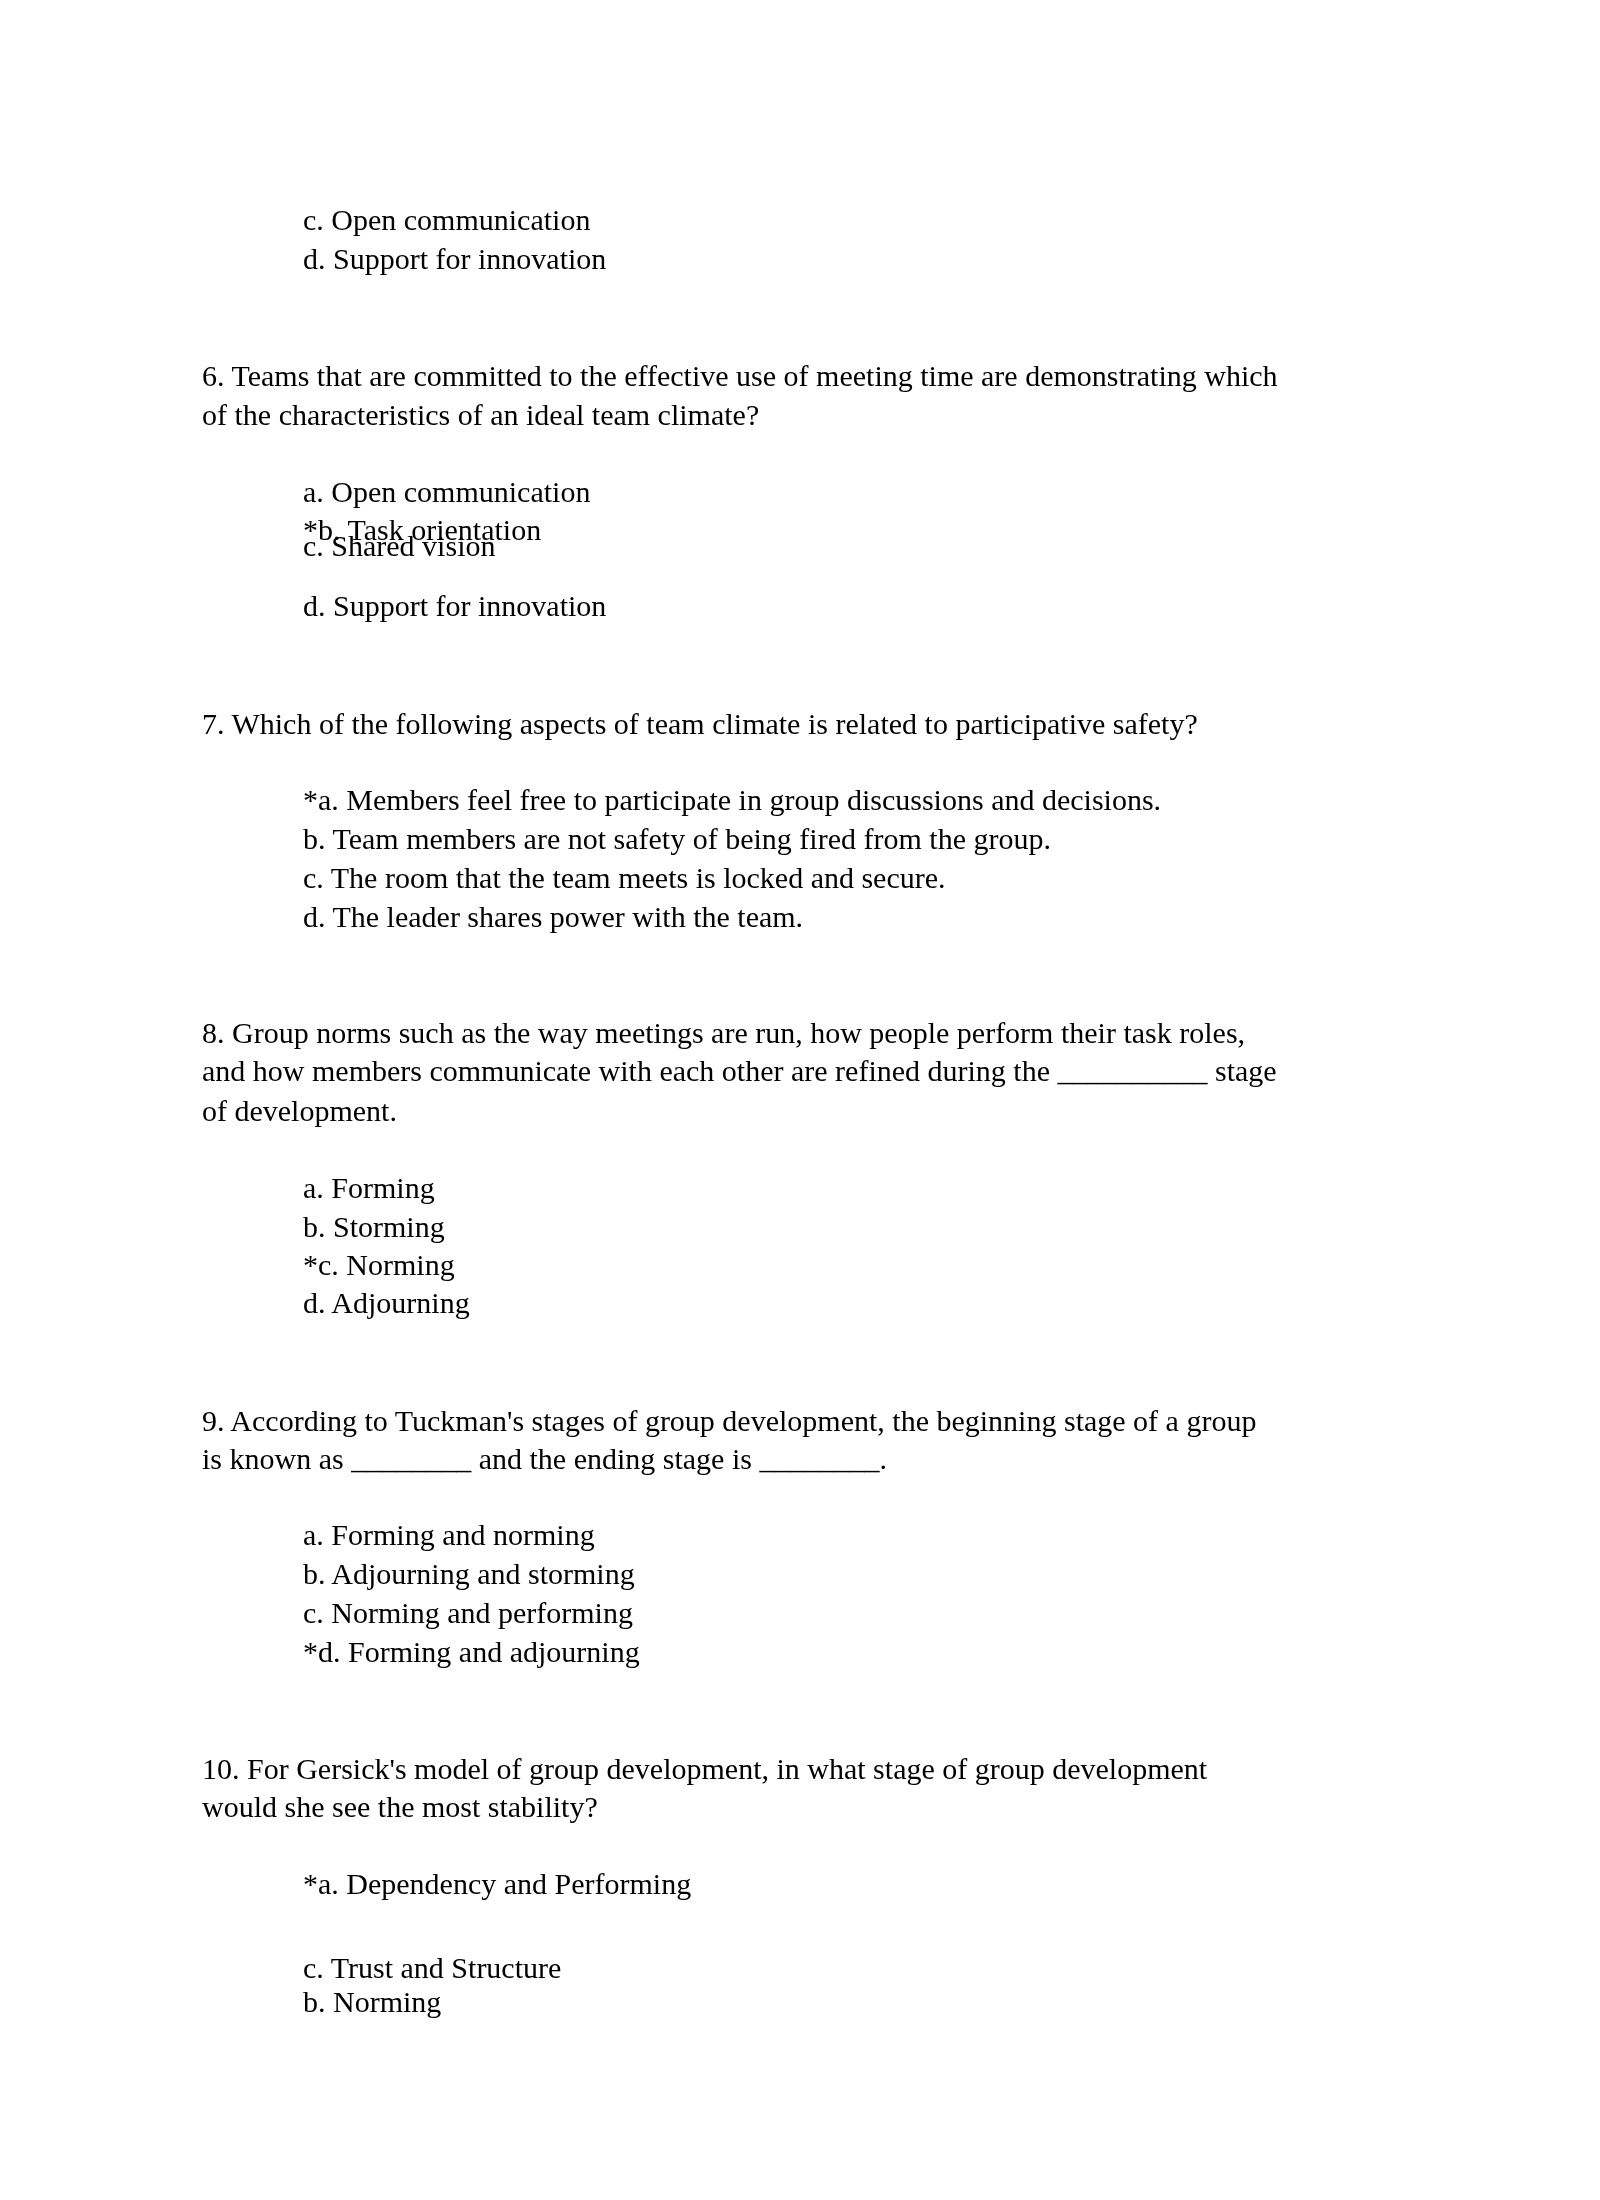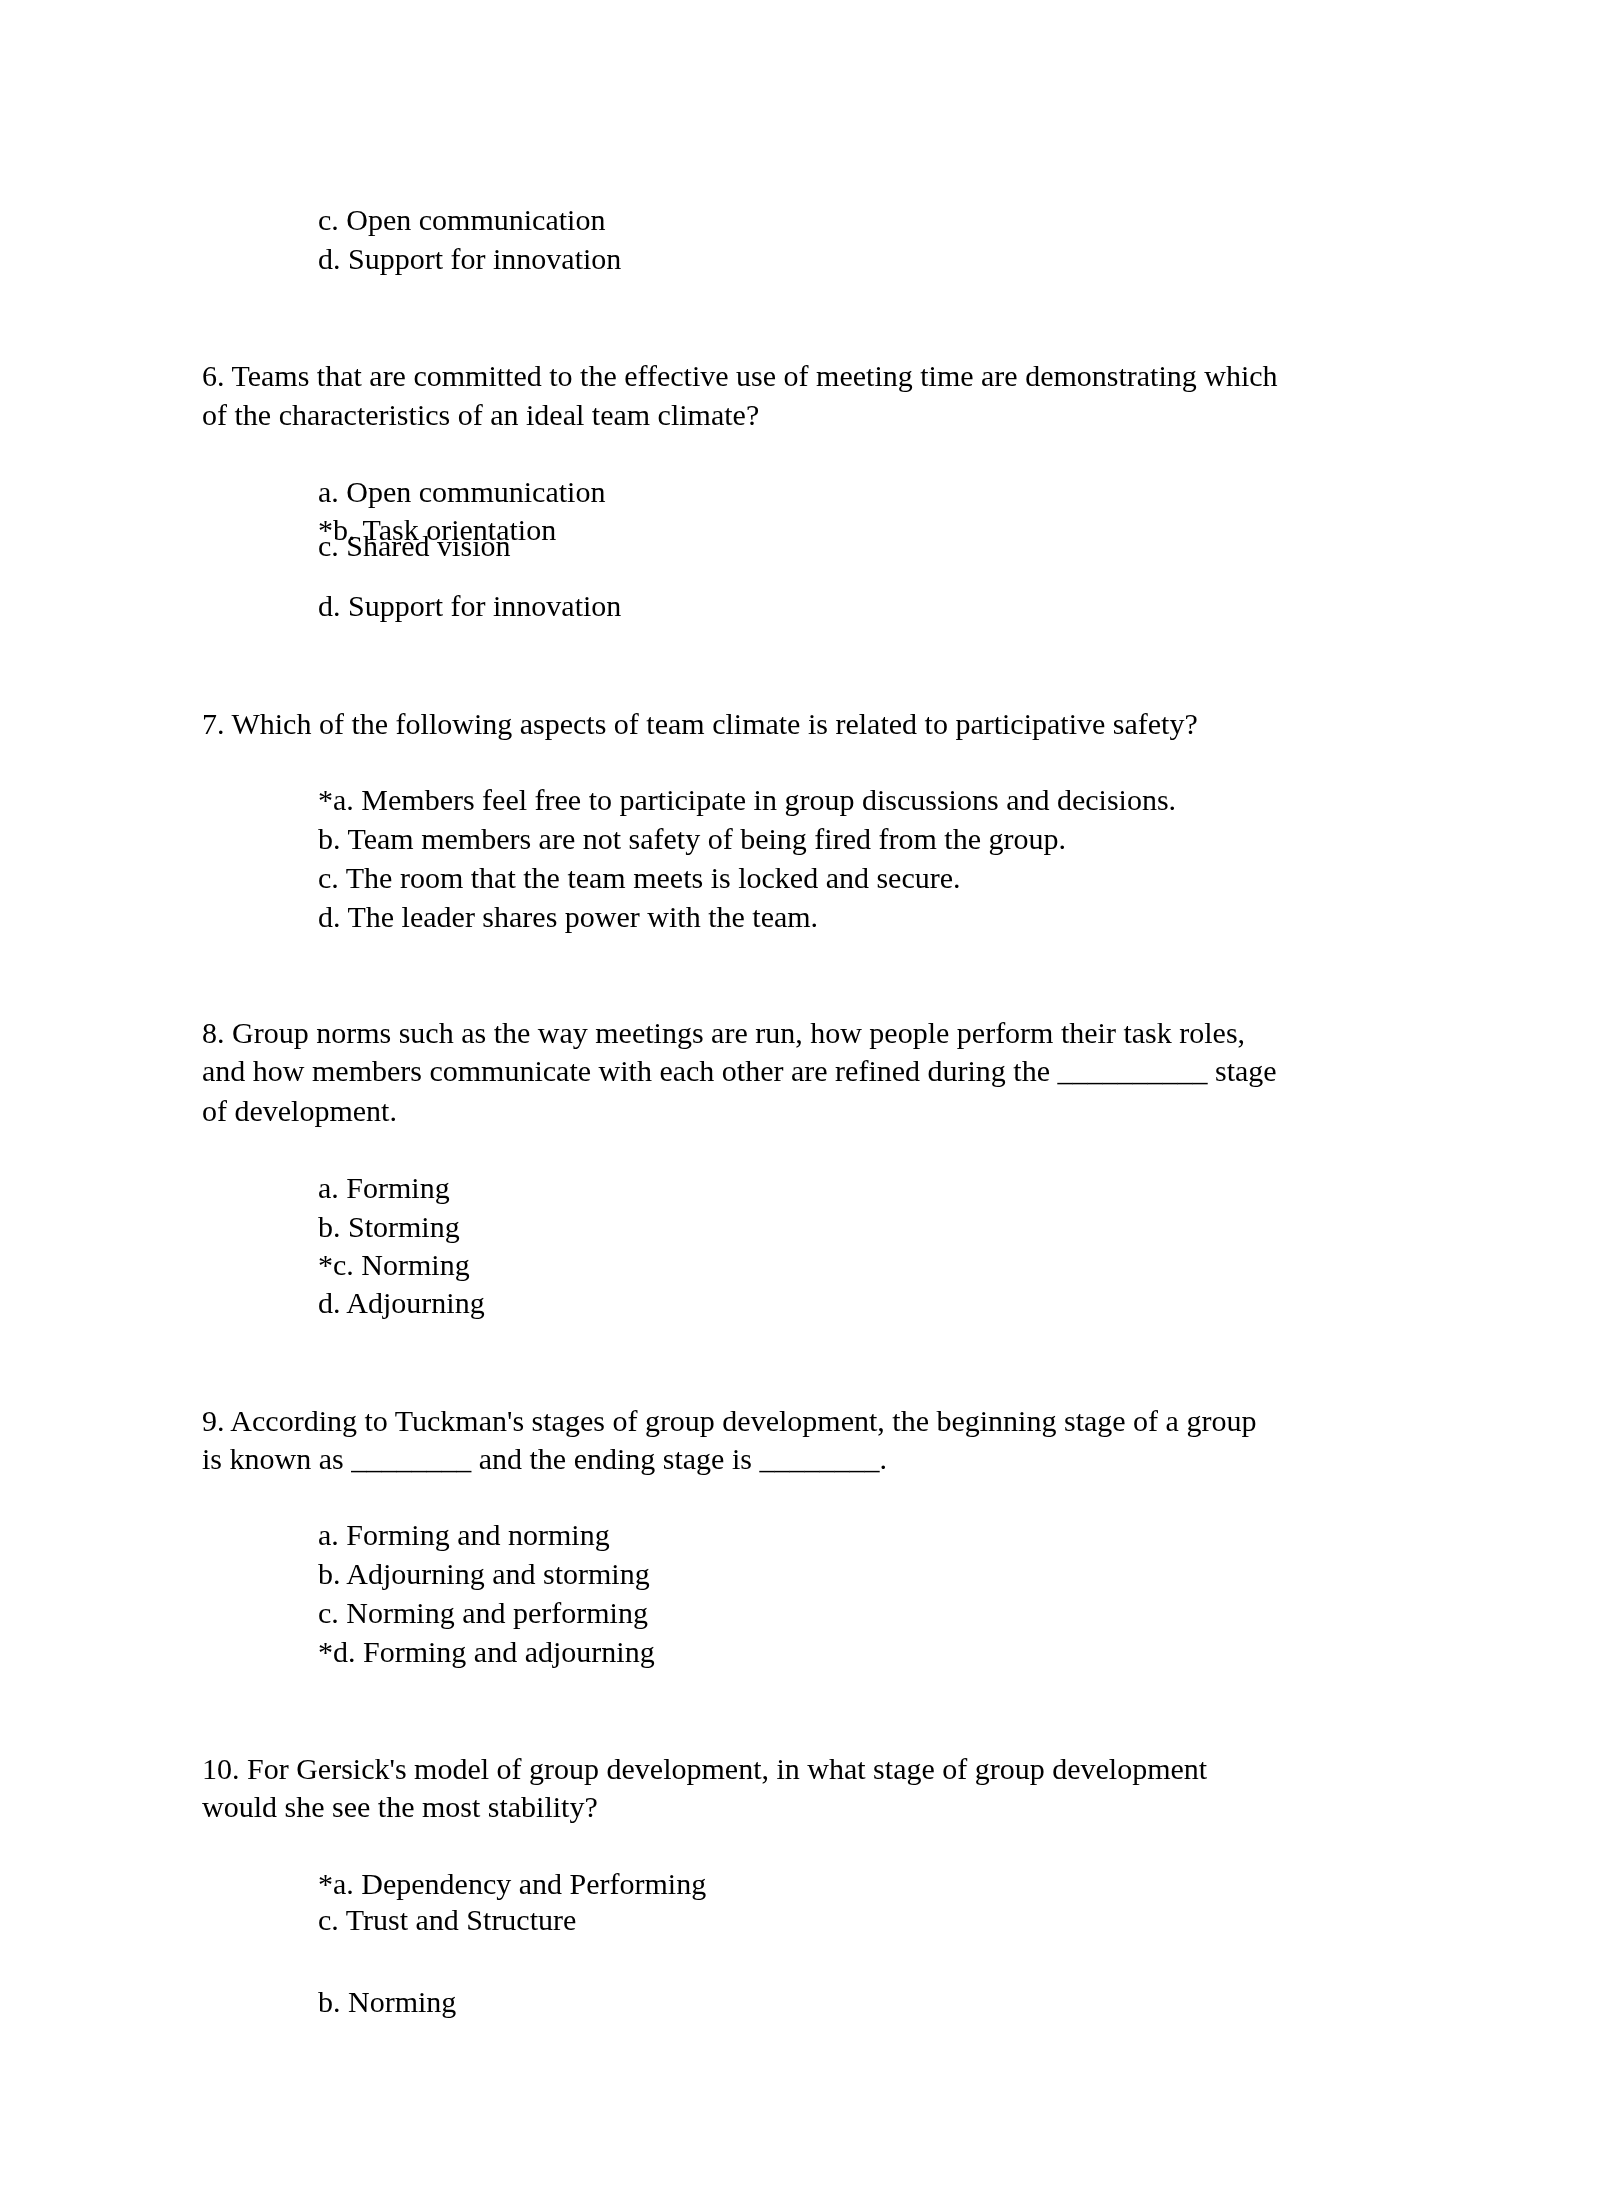--- a/index.html
+++ b/index.html
@@ -16,21 +16,21 @@
     font-size: 30px;
     color: #000000;
   }
   .line {
     position: absolute;
     white-space: pre;
     line-height: 39px;
     height: 39px;
   }
   .q { left: 202px; text-align: right; }
-  .a { left: 303px; margin-left: 15px; }
+  .a { left: 303px; }
 </style>
 </head>
 <body>
 
 <div>
 
   <div>
     <div class="line a" style="top:200px">c. Open communication</div>
     <div class="line a" style="top:239px">d. Support for innovation</div>
   </div>
@@ -69,16 +69,16 @@
     <div class="line a" style="top:1554px">b. Adjourning and storming</div>
     <div class="line a" style="top:1593px">c. Norming and performing</div>
     <div class="line a" style="top:1632px">*d. Forming and adjourning</div>
   </div>
 
   <div>
     <div class="line q" style="top:1749px">10. For Gersick's model of group development, in what stage of group development</div>
     <div class="line q" style="top:1787px">would she see the most stability?</div>
     <div class="line a" style="top:1864px">*a. Dependency and Performing</div>
     <div class="line a" style="top:1982px">b. Norming</div>
-    <div class="line a" style="top:1900px">c. Trust and Structure</div>
+    <div class="line a" style="top:1948px">c. Trust and Structure</div>
   </div>
 
 </div>
 
 </body></html>

